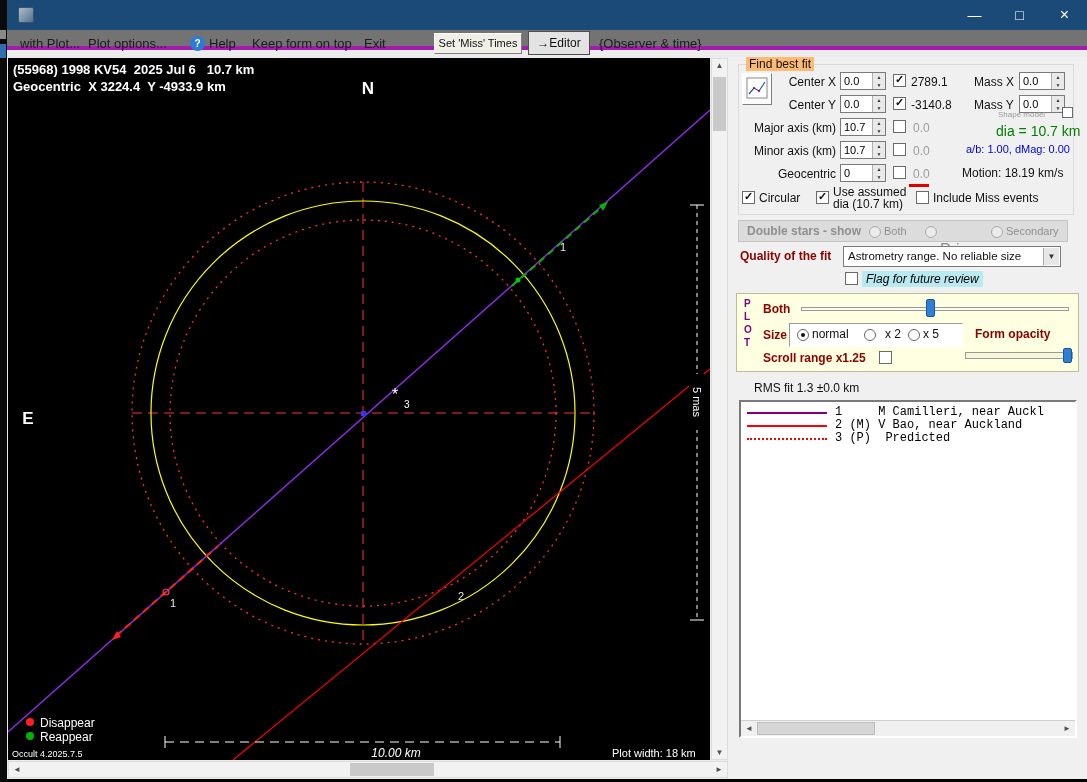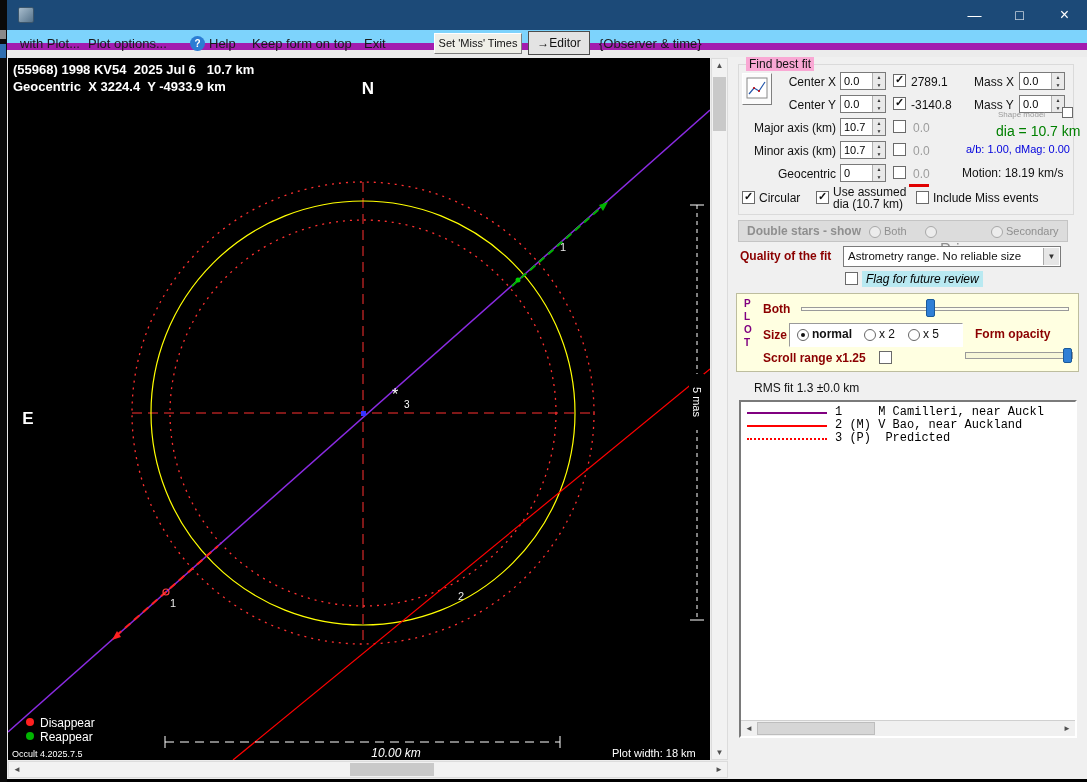--- a/index.html
+++ b/index.html
@@ -6,21 +6,21 @@
   html,body{width:1087px;height:782px;background:#000;font-family:"Liberation Sans",sans-serif;overflow:hidden}
   .abs{position:absolute}
   .window{position:absolute;left:7px;top:0;width:1080px;height:779px;background:#ececec}
   
   .titlebar{position:absolute;left:0;top:0;width:100%;height:30px;background:#1c4a78;color:#fff}
   .app-icon{position:absolute;left:11px;top:7px;width:16px;height:16px;border-radius:2px;background:linear-gradient(135deg,#a8bdcd,#55728a);border:1px solid #3a556c}
   .title-text{position:absolute;left:34px;top:8px;font-size:13px;white-space:nowrap}
   .win-btns{position:absolute;right:0;top:0;height:30px;display:flex}
   .win-btn{width:45px;height:30px;display:flex;align-items:center;justify-content:center;font-size:14px;color:#fff;cursor:default}
   
-  .menubar{position:absolute;left:0;top:30px;width:100%;height:20px;background:#7dd3fc;border-bottom:7px solid #a21caf}
+  .menubar{position:absolute;left:0;top:30px;width:100%;height:20px;background:#737373;border-bottom:4px solid #a21caf}
   .mi{position:absolute;top:6px;font-size:13px;color:#1a1a1a;white-space:nowrap}
   .help-ico{position:absolute;left:183px;top:6px;width:15px;height:15px;border-radius:50%;background:#2b7cd3;color:#fff;font-size:10px;font-weight:bold;text-align:center;line-height:15px}
   .btn-miss{position:absolute;left:427px;top:3px;width:88px;height:21px;background:#efefe8;border:1px solid;border-color:#fff #7f7f7f #7f7f7f #fff;font-size:11px;text-align:center;line-height:19px;color:#111}
   .btn-editor{position:absolute;left:521px;top:1px;width:62px;height:24px;background:#e3e3e3;border:1px solid #4d4d4d;font-size:12px;text-align:center;line-height:22px;color:#111}
   
   .plot{position:absolute;left:1px;top:58px;width:702px;height:702px;background:#000}
   svg text{fill:#fff;font-family:"Liberation Sans",sans-serif;white-space:pre}
   .hdr{font-weight:bold;font-size:13px}
   .card{font-weight:bold;font-size:17px;text-anchor:middle}
   .lab{font-size:11px;fill:#e9e9e9}
@@ -171,21 +171,21 @@
 
   <div class="hsb">
     <div class="sbtn" style="left:2px;top:3px;width:12px">◄</div>
     <div class="hthumb"></div>
     <div class="sbtn" style="right:2px;top:3px;width:12px">►</div>
   </div>
 
   <div class="panel">
 
     <div class="groupbox" style="left:10px;top:7px;width:336px;height:151px"></div>
-    <span class="pl" style="left:18px;top:0;background:#f9a8d4;padding:0 3px">Find best fit</span>
+    <span class="pl" style="left:18px;top:0;background:#fdba74;padding:0 3px">Find best fit</span>
 
     <div class="fitbtn">
       <svg width="28" height="30" viewBox="0 0 28 30">
         <rect x="4" y="4" width="20" height="20" fill="#fff" stroke="#888"></rect>
         <polyline points="6,20 11,14 16,17 22,8" fill="none" stroke="#2255aa" stroke-width="1.2"></polyline>
         <circle cx="11" cy="14" r="1" fill="#c00"></circle>
           <circle cx="16" cy="17" r="1" fill="#c00"></circle>
       </svg>
     </div>
 
@@ -299,23 +299,23 @@
       <span class="plotletter" style="top:30px">O</span>
       <span class="plotletter" style="top:43px">T</span>
 
       <span class="pl maroon" style="left:26px;top:8px">Both</span>
       <div class="track" style="left:64px;top:13px;width:268px;height:4px"></div>
       <div class="thumbx" style="left:189px;top:5px;height:18px"></div>
 
       <span class="pl maroon" style="left:26px;top:34px">Size</span>
       <div class="sizebox">
         <span class="radio sel" style="left:7px;top:5px"></span>
-        <span class="pl" style="left:22px;top:3px;font-weight:bold">normal</span>
+        <span class="pl" style="left:22px;top:3px;font-weight:normal">normal</span>
         <span class="radio" style="left:74px;top:5px"></span>
-        <span class="pl" style="left:89px;top:3px">x 2</span>
+        <span class="pl" style="left:95px;top:3px">x 2</span>
         <span class="radio" style="left:118px;top:5px"></span>
         <span class="pl" style="left:133px;top:3px">x 5</span>
       </div>
       <span class="pl maroon" style="left:238px;top:33px">Form opacity</span>
       <div class="track" style="left:228px;top:58px;width:108px;height:7px;background:#f6f6d8"></div>
       <div class="thumbx" style="left:326px;top:54px;height:15px"></div>
 
       <span class="pl maroon" style="left:26px;top:57px">Scroll range x1.25</span>
       <span class="cb" style="left:142px;top:57px"></span>
     </div>

